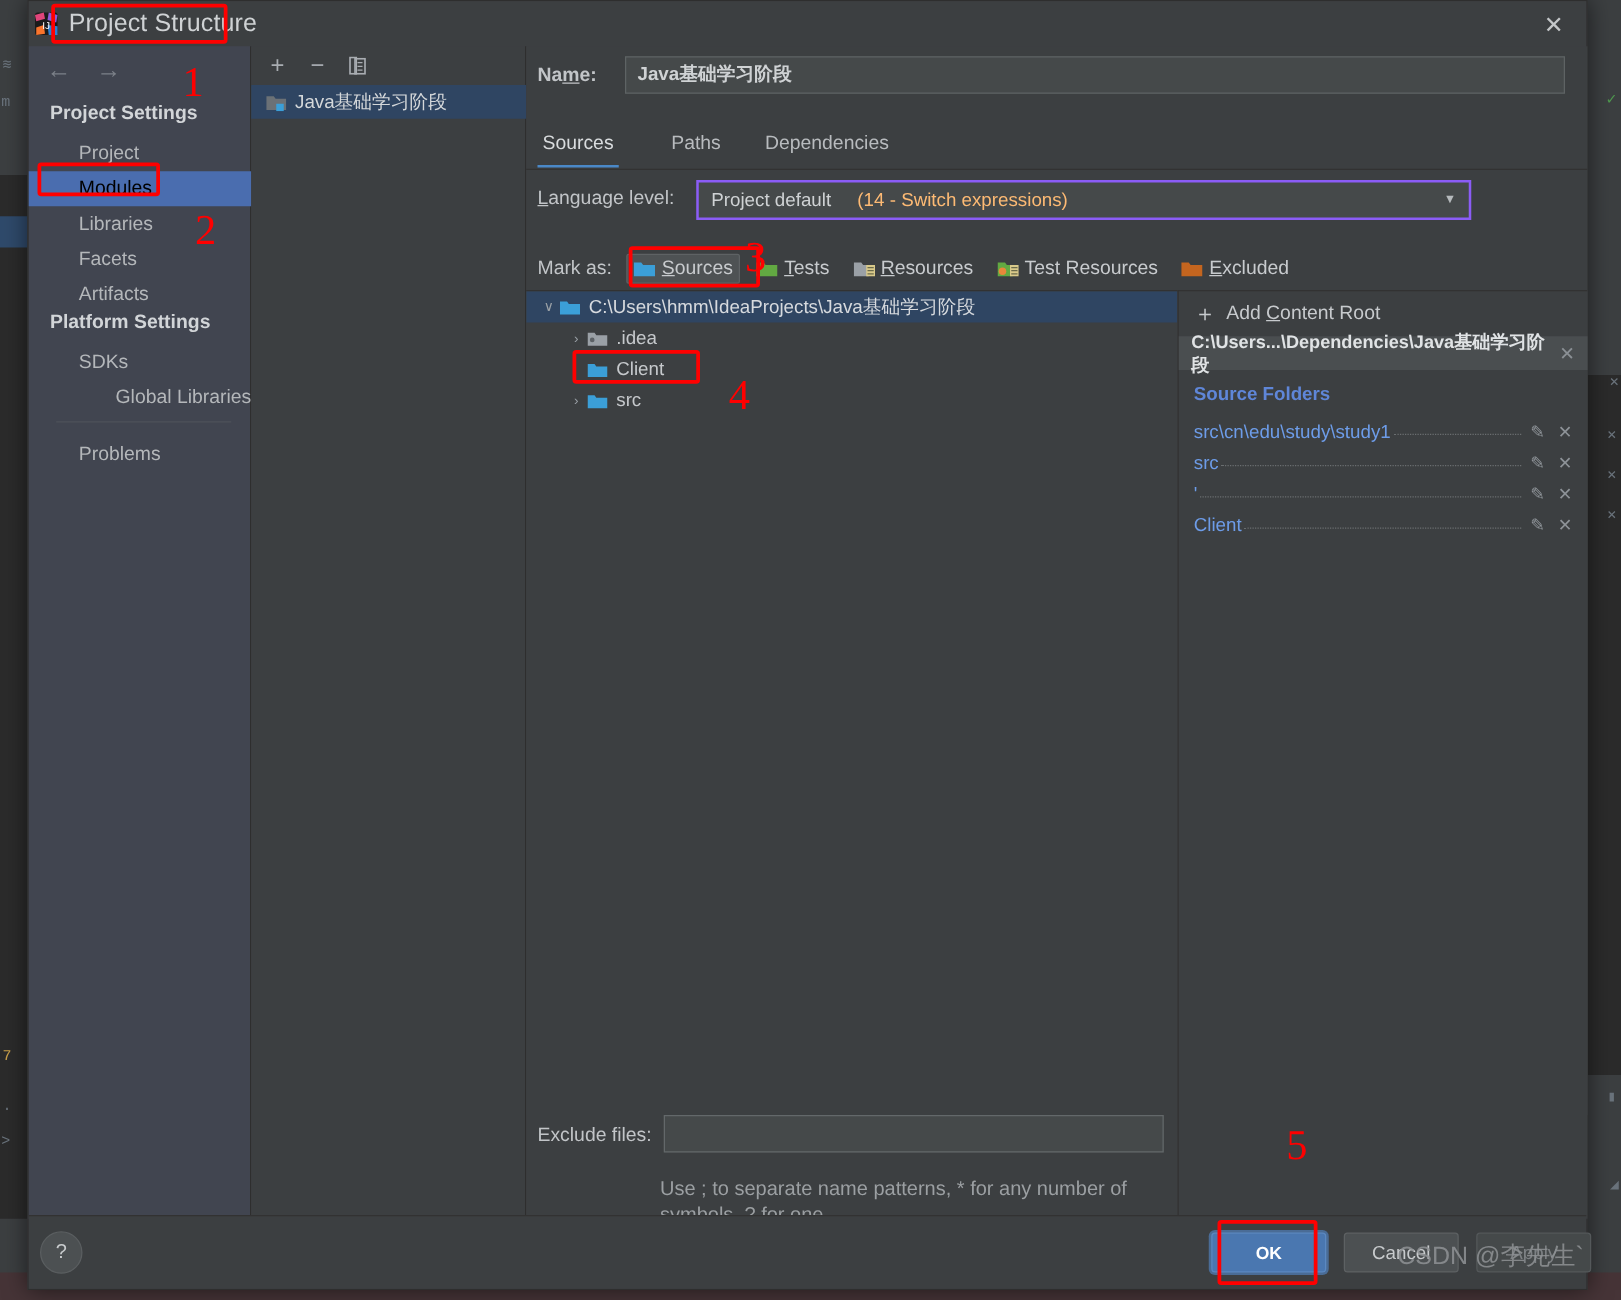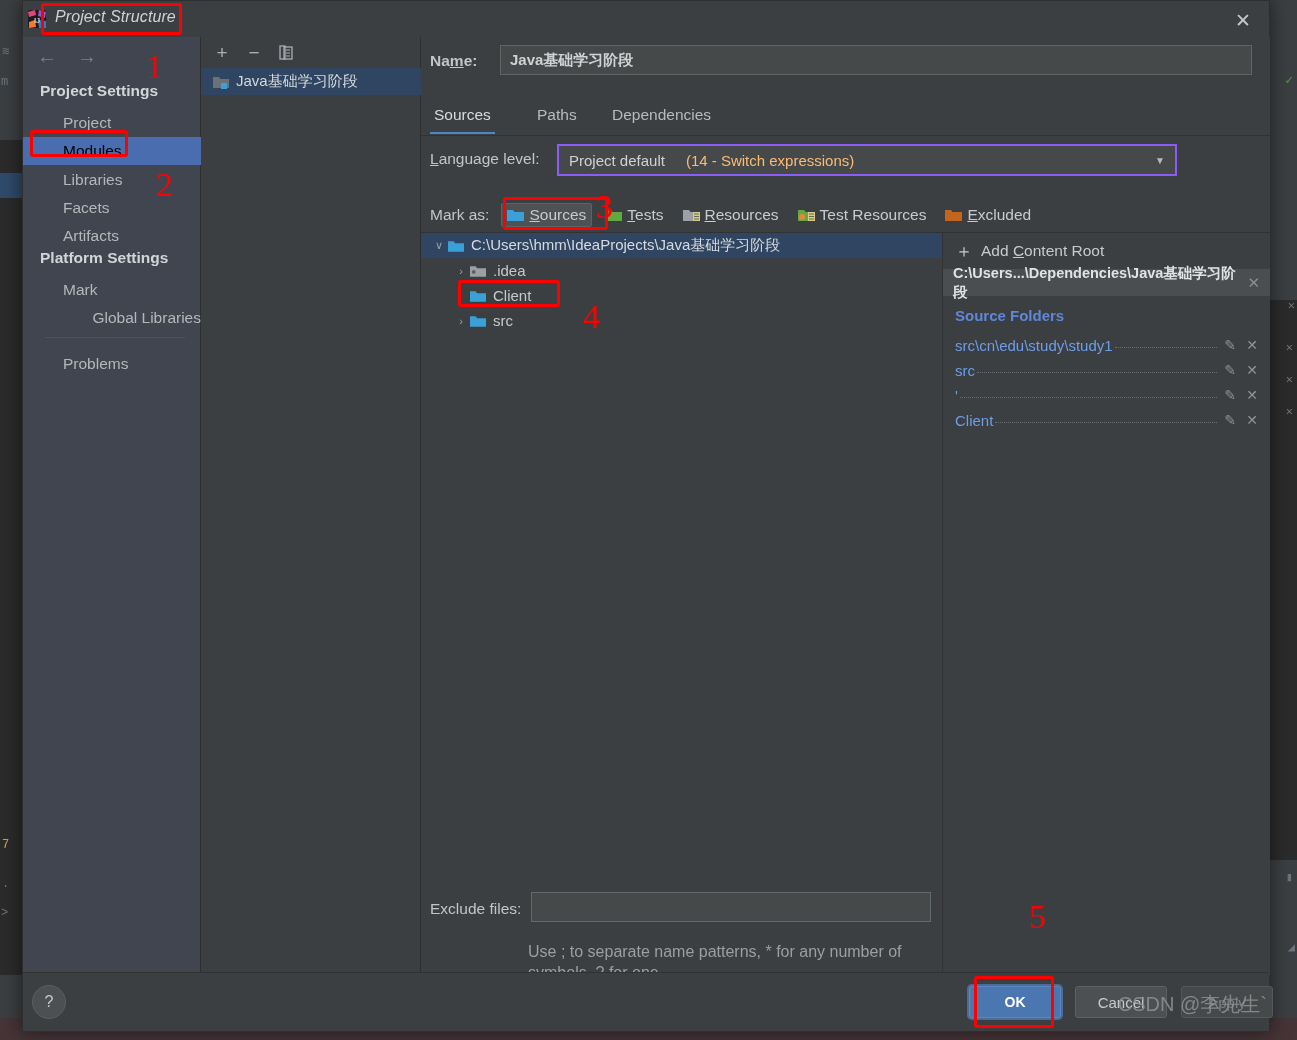--- a/index.html
+++ b/index.html
@@ -88,24 +88,23 @@
     background: #3c3f41;
   }
   #app-icon {
     position: absolute;
     left: 4px; top: 8px;
     width: 20px; height: 20px;
   }
   #title-text {
     position: absolute;
     left: 32px; top: 7px;
-    font-size: 16px;
+    font-size: 20px;
     color: #cfd2d4;
     letter-spacing: .1px;
-    font-style: italic;
   }
   #close-btn {
     position: absolute;
     right: 12px; top: 5px;
     width: 28px; height: 28px;
     display: flex; align-items: center; justify-content: center;
     color: #c4c7c9;
     font-size: 19px;
     cursor: default;
   }
@@ -571,21 +570,21 @@
     </div>
 
     <div class="side-header" style="top:45px;">Project Settings</div>
     <div class="side-item" style="top:72px;">Project</div>
     <div class="side-item selected" style="top:100px;">Modules</div>
     <div class="side-item" style="top:129px;">Libraries</div>
     <div class="side-item" style="top:157px;">Facets</div>
     <div class="side-item" style="top:185px;">Artifacts</div>
 
     <div class="side-header" style="top:212px;">Platform Settings</div>
-    <div class="side-item" style="top:239px;">Mark</div>
+    <div class="side-item" style="top:239px;">SDKs</div>
     <div class="side-item" style="top:267px;text-align:right;">Global Libraries</div>
 
     <div id="side-divider"></div>
     <div class="side-item" style="top:313px;">Problems</div>
   </div>
 
   <div id="modules-col">
     <div id="modules-toolbar">
       <div class="tb-btn" style="left:8px;">+</div>
       <div class="tb-btn" style="left:40px;">−</div>

